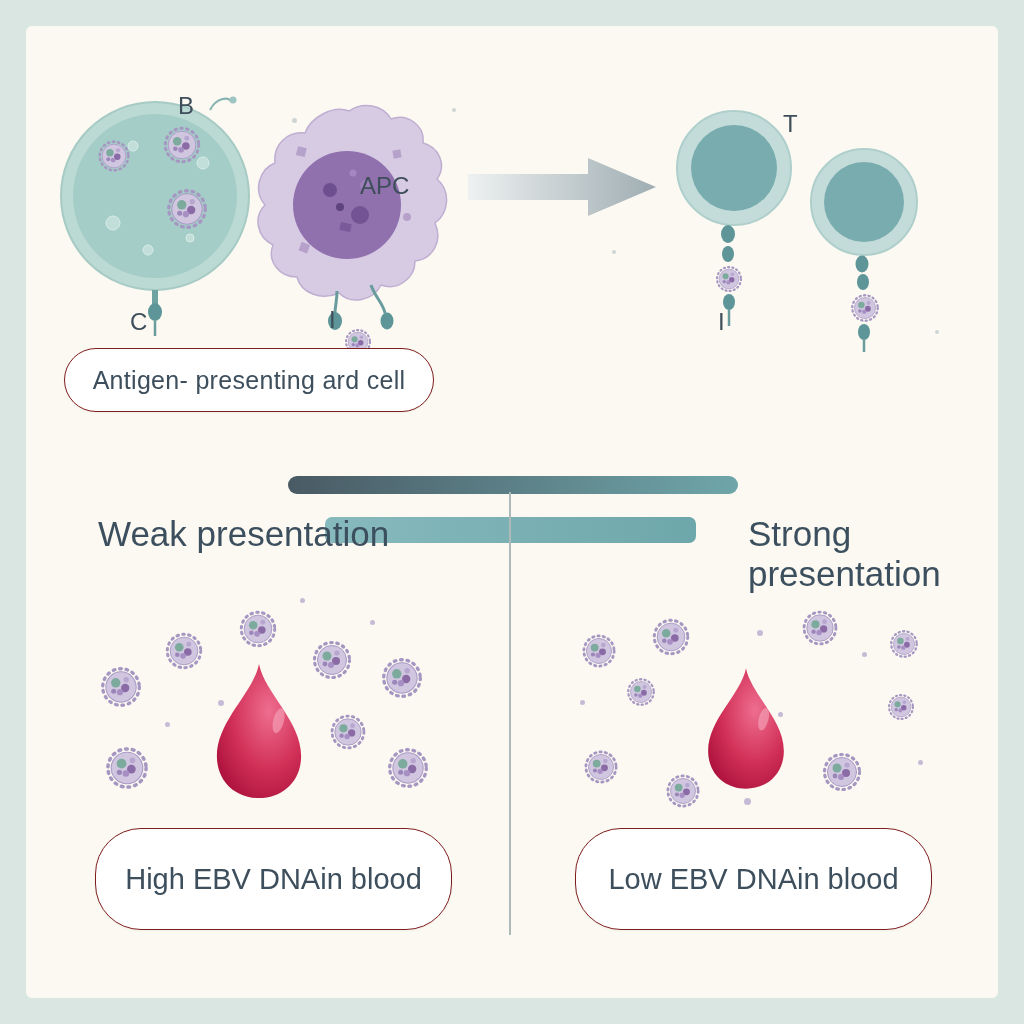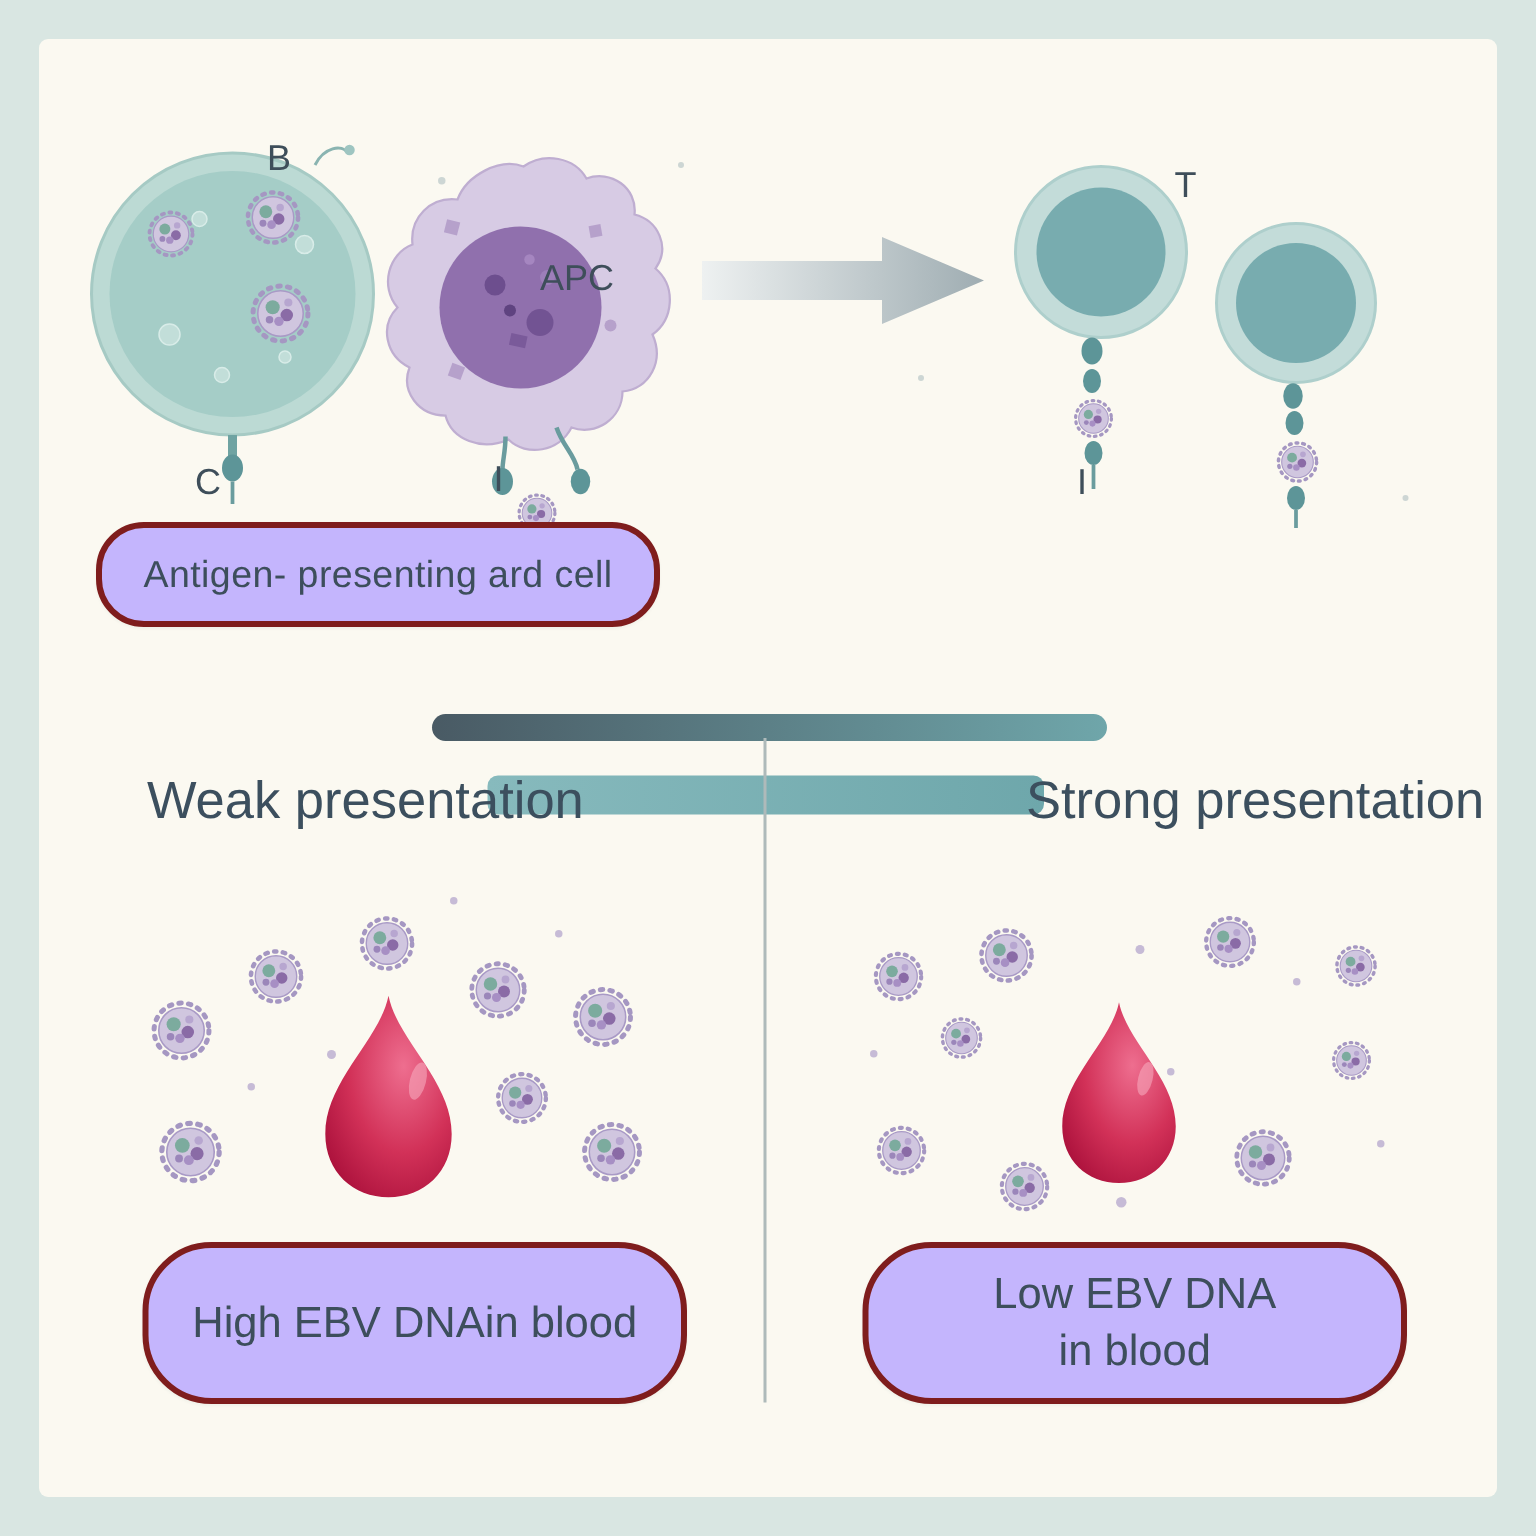--- a/index.html
+++ b/index.html
@@ -2,21 +2,21 @@
 <html><head>
 <meta charset="utf-8">
 <style>
   html,body{margin:0;padding:0;background:#e7eeec;}
   .frame{position:relative;width:1024px;height:1024px;background:#d9e6e2;
          font-family:"Liberation Sans", sans-serif;overflow:hidden;}
   .panel{position:absolute;left:26px;top:26px;right:26px;bottom:26px;
          background:#fbf9f1;border-radius:6px;}
   .abs{position:absolute;}
   .cell-letter{position:absolute;color:#3e4e5a;font-size:24px;font-weight:500;}
-  .pill{position:absolute;background:#c4b5fd;border:4px solid #7f1d1d;
+  .pill{position:absolute;background:#ffffff;border:1px solid #7f1d1d;
         display:flex;align-items:center;justify-content:center;color:#3d4e5c;
         box-shadow:0 1px 2px rgba(60,90,100,0.05);}
   .pill-top{border-radius:32px;font-size:25px;letter-spacing:.3px;}
   .pill-bottom{border-radius:46px;font-size:29px;font-weight:500;text-align:center;line-height:1.32;}
   .bar1{position:absolute;left:288px;top:476px;width:450px;height:18px;border-radius:9px;
         background:linear-gradient(to right,#495a64,#6fa6aa);}
   .bar2{position:absolute;left:325px;top:517px;width:371px;height:26px;border-radius:7px;
         background:linear-gradient(to right,#87babd,#6ea7ab);}
   .divider{position:absolute;left:509px;top:492px;width:2px;height:443px;background:#aebaba;}
   .presentation-label{position:absolute;font-size:35px;color:#3c4f5e;font-weight:500;}
@@ -136,21 +136,21 @@
 
   <div class="pill pill-top" style="left:64px;top:348px;width:368px;height:62px">
     <span>Antigen- presenting ard cell</span>
   </div>
 
   <div class="bar1"></div>
   <div class="bar2"></div>
   <div class="divider"></div>
 
   <span class="presentation-label" style="left:98px;top:514px">Weak presentation</span>
-  <span class="presentation-label" style="left:684px;top:514px">Strong presentation</span>
+  <span class="presentation-label" style="left:748px;top:514px">Strong presentation</span>
 
   <svg class="abs" style="left:98px;top:664px" width="46" height="46">
       <use href="#virus" width="100%" height="100%"></use>
     </svg>
   <svg class="abs" style="left:163px;top:630px" width="42" height="42">
       <use href="#virus" width="100%" height="100%"></use>
     </svg>
   <svg class="abs" style="left:237px;top:608px" width="42" height="42">
       <use href="#virus" width="100%" height="100%"></use>
     </svg>
@@ -214,17 +214,17 @@
   <span class="dot" style="left:580px;top:700px;width:5px;height:5px"></span>
   <span class="dot" style="left:862px;top:652px;width:5px;height:5px"></span>
   <span class="dot" style="left:778px;top:712px;width:5px;height:5px"></span>
   <span class="dot" style="left:757px;top:630px;width:6px;height:6px"></span>
   <span class="dot" style="left:918px;top:760px;width:5px;height:5px"></span>
 
   <svg class="abs" style="left:702px;top:662px" width="88" height="132">
     <use href="#drop" width="100%" height="100%"></use>
   </svg>
 
-  <div class="pill pill-bottom" style="left:575px;top:828px;width:355px;height:100px;flex-direction:column">
+  <div class="pill pill-bottom" style="left:575px;top:828px;width:355px;height:100px;flex-direction:row">
     <span>Low EBV DNA</span>
     <span>in blood</span>
   </div>
 </div>
 
 </body></html>

